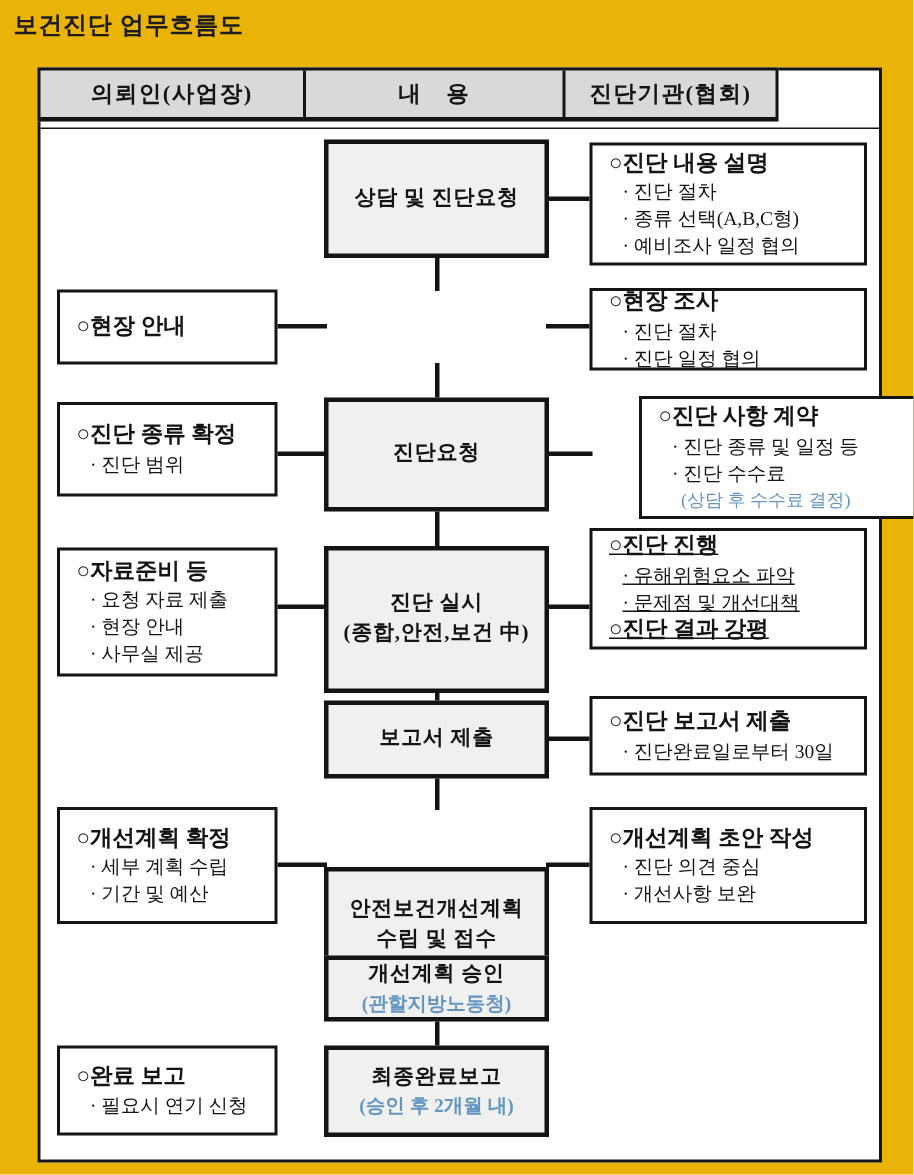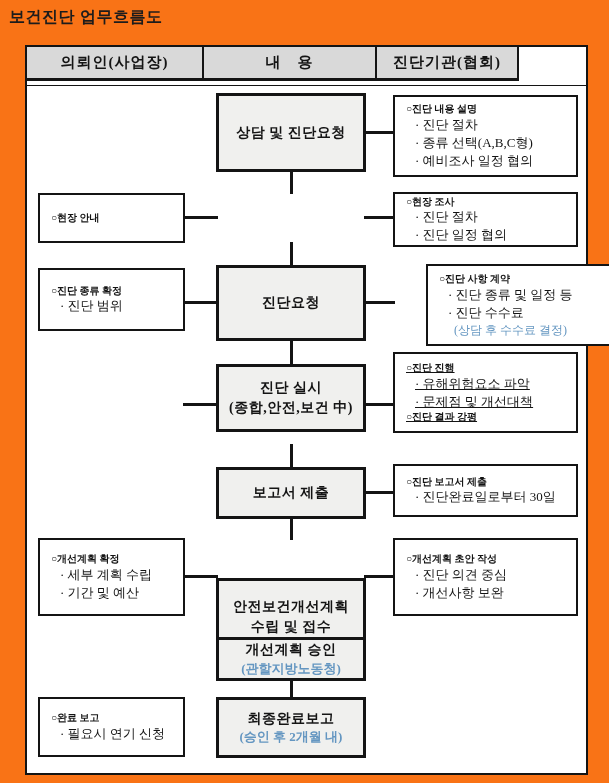--- a/index.html
+++ b/index.html
@@ -3,21 +3,21 @@
 <meta charset="utf-8">
 <style>
   :root{
     --accent-blue:#6496c1;
     --header-bg:#d9d9d9;
     --center-box-bg:#f0f0ee;
     --border:#141414;
   }
   *{margin:0;padding:0;box-sizing:border-box;}
   body{background:#fff;font-family:"Liberation Serif","DejaVu Serif",serif;color:#141414;}
-  .canvas{position:relative;width:609px;height:783px;background:#f97316;overflow:hidden;}
+  .canvas{position:relative;width:609px;height:783px;background:#eab308;overflow:hidden;}
   .page-title{
     position:absolute;left:9px;top:7px;
     font-family:"Liberation Sans","DejaVu Sans",sans-serif;
     font-weight:bold;font-size:16px;color:#1c1c1c;letter-spacing:0.5px;
   }
   .frame{position:absolute;left:25px;top:45px;width:563px;height:730px;border:2.5px solid var(--border);background:#fff;}
   .header-row{
     position:absolute;left:25px;top:45px;width:494px;height:36px;
     background:var(--header-bg);border:2.5px solid var(--border);border-bottom:3px solid var(--border);
     display:flex;
@@ -40,21 +40,21 @@
   .cbox .t{font-weight:bold;font-size:14px;letter-spacing:0.5px;}
   .cbox .note{font-weight:bold;font-size:13px;color:var(--accent-blue);}
   
   .sbox{
     position:absolute;background:#fff;border:2px solid var(--border);
     display:flex;flex-direction:column;justify-content:center;
     padding:5px 8px 5px 11px;line-height:1.38;
   }
   .sbox.left{left:38px;width:147px;}
   .sbox.right{left:393px;width:185px;}
-  .sbox .h{font-weight:bold;font-size:10px;}
+  .sbox .h{font-weight:bold;font-size:15px;}
   .sbox .b{font-size:13px;padding-left:9px;white-space:nowrap;}
   .sbox .note{font-size:12px;color:var(--accent-blue);padding-left:15px;}
   
   .vline{position:absolute;left:290px;width:3px;background:var(--border);}
   .hline{position:absolute;height:3px;background:var(--border);}
 </style>
 </head>
 <body>
 
 <div class="canvas">
@@ -91,21 +91,21 @@
 
   <div class="cbox" style="top:93px;height:79px;">
     <div class="t">상담 및 진단요청</div>
   </div>
 
 
   <div class="cbox" style="top:265px;height:76px;">
     <div class="t">진단요청</div>
   </div>
 
-  <div class="cbox" style="top:364px;height:68px;">
+  <div class="cbox" style="top:364px;height:98px;">
     <div class="t">진단 실시</div>
     <div class="t">(종합,안전,보건 中)</div>
   </div>
 
   <div class="cbox" style="top:467px;height:52px;">
     <div class="t">보고서 제출</div>
   </div>
 
   <div class="cbox" style="top:538px;height:78px;margin-top:40px;">
     <div class="t">안전보건개선계획</div>
@@ -124,20 +124,26 @@
 
   <div class="sbox left" style="top:193px;height:50px;">
     <div class="h">○현장 안내</div>
   </div>
 
   <div class="sbox left" style="top:268px;height:63px;">
     <div class="h">○진단 종류 확정</div>
     <div class="b">· 진단 범위</div>
   </div>
 
+  <div class="sbox left" style="top:365px;height:86px;">
+    <div class="h">○자료준비 등</div>
+    <div class="b">· 요청 자료 제출</div>
+    <div class="b">· 현장 안내</div>
+    <div class="b">· 사무실 제공</div>
+  </div>
 
   <div class="sbox left" style="top:538px;height:78px;">
     <div class="h">○개선계획 확정</div>
     <div class="b">· 세부 계획 수립</div>
     <div class="b">· 기간 및 예산</div>
   </div>
 
   <div class="sbox left" style="top:697px;height:60px;">
     <div class="h">○완료 보고</div>
     <div class="b">· 필요시 연기 신청</div>

